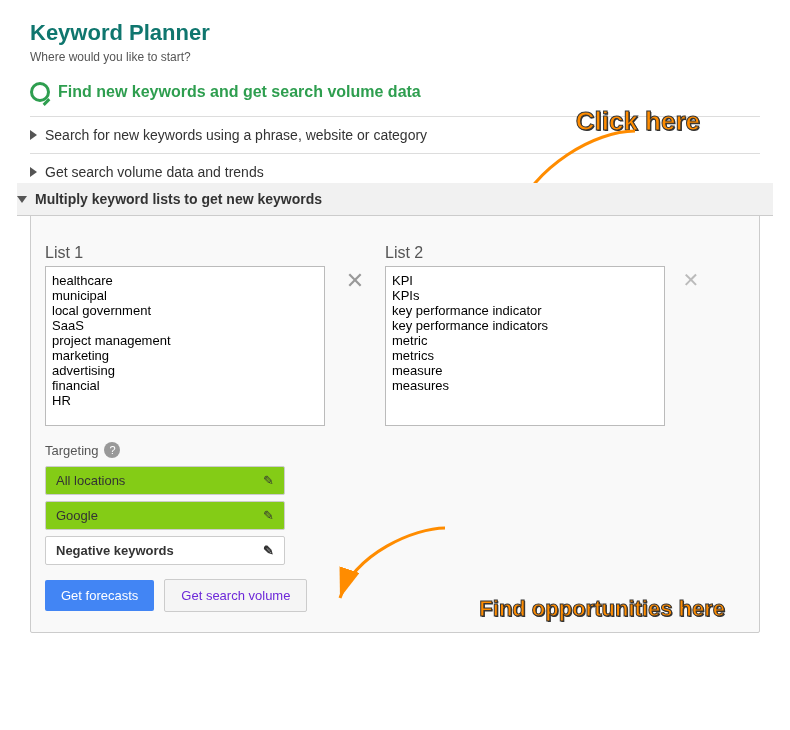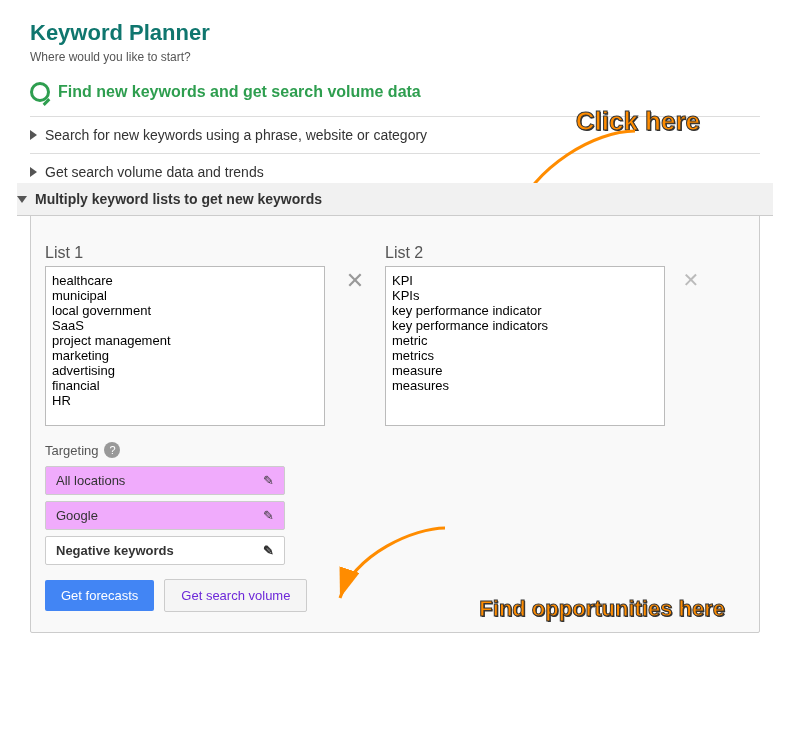--- a/index.html
+++ b/index.html
@@ -203,21 +203,21 @@
       border-radius: 50%;
       font-size: 11px;
       cursor: pointer;
     }
 
     .targeting-row {
       display: flex;
       align-items: center;
       border: 1px solid #ccc;
       border-radius: 2px;
-      background: #f0abfc;
+      background: #84cc16;
       padding: 6px 10px;
       margin-bottom: 6px;
       width: 240px;
       justify-content: space-between;
       cursor: pointer;
     }
 
     .targeting-row span {
       font-size: 13px;
       color: #333;

